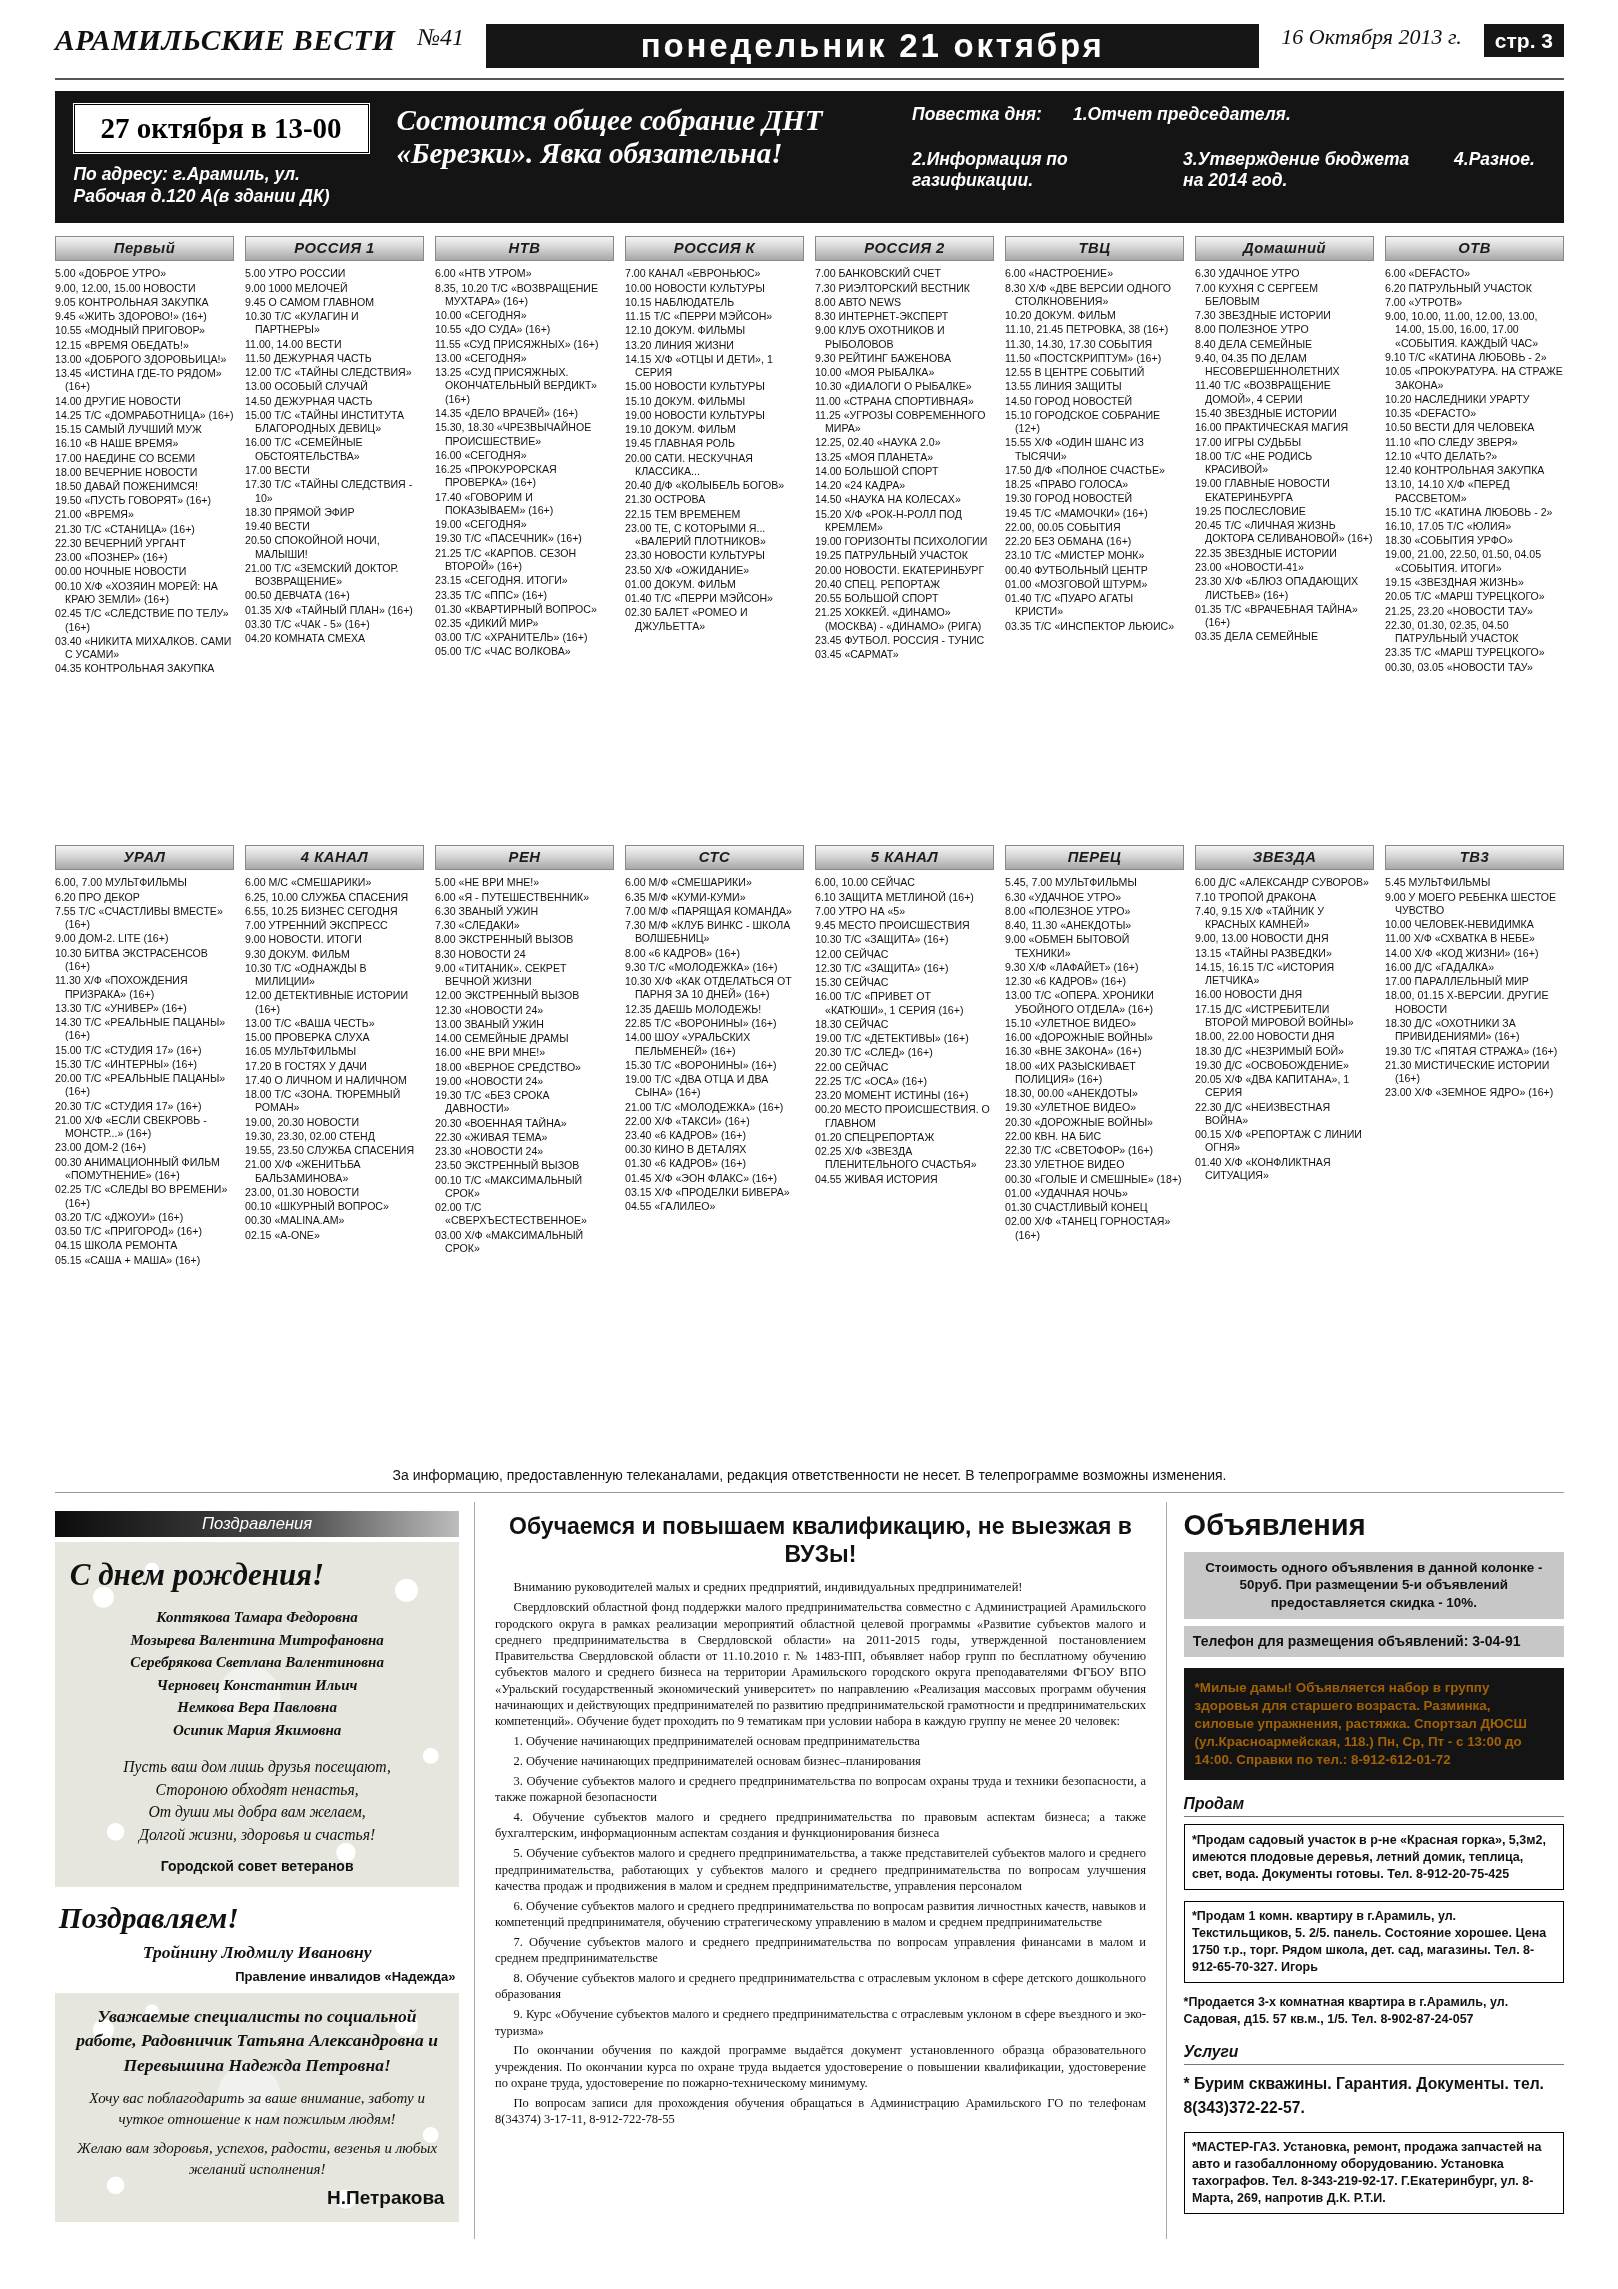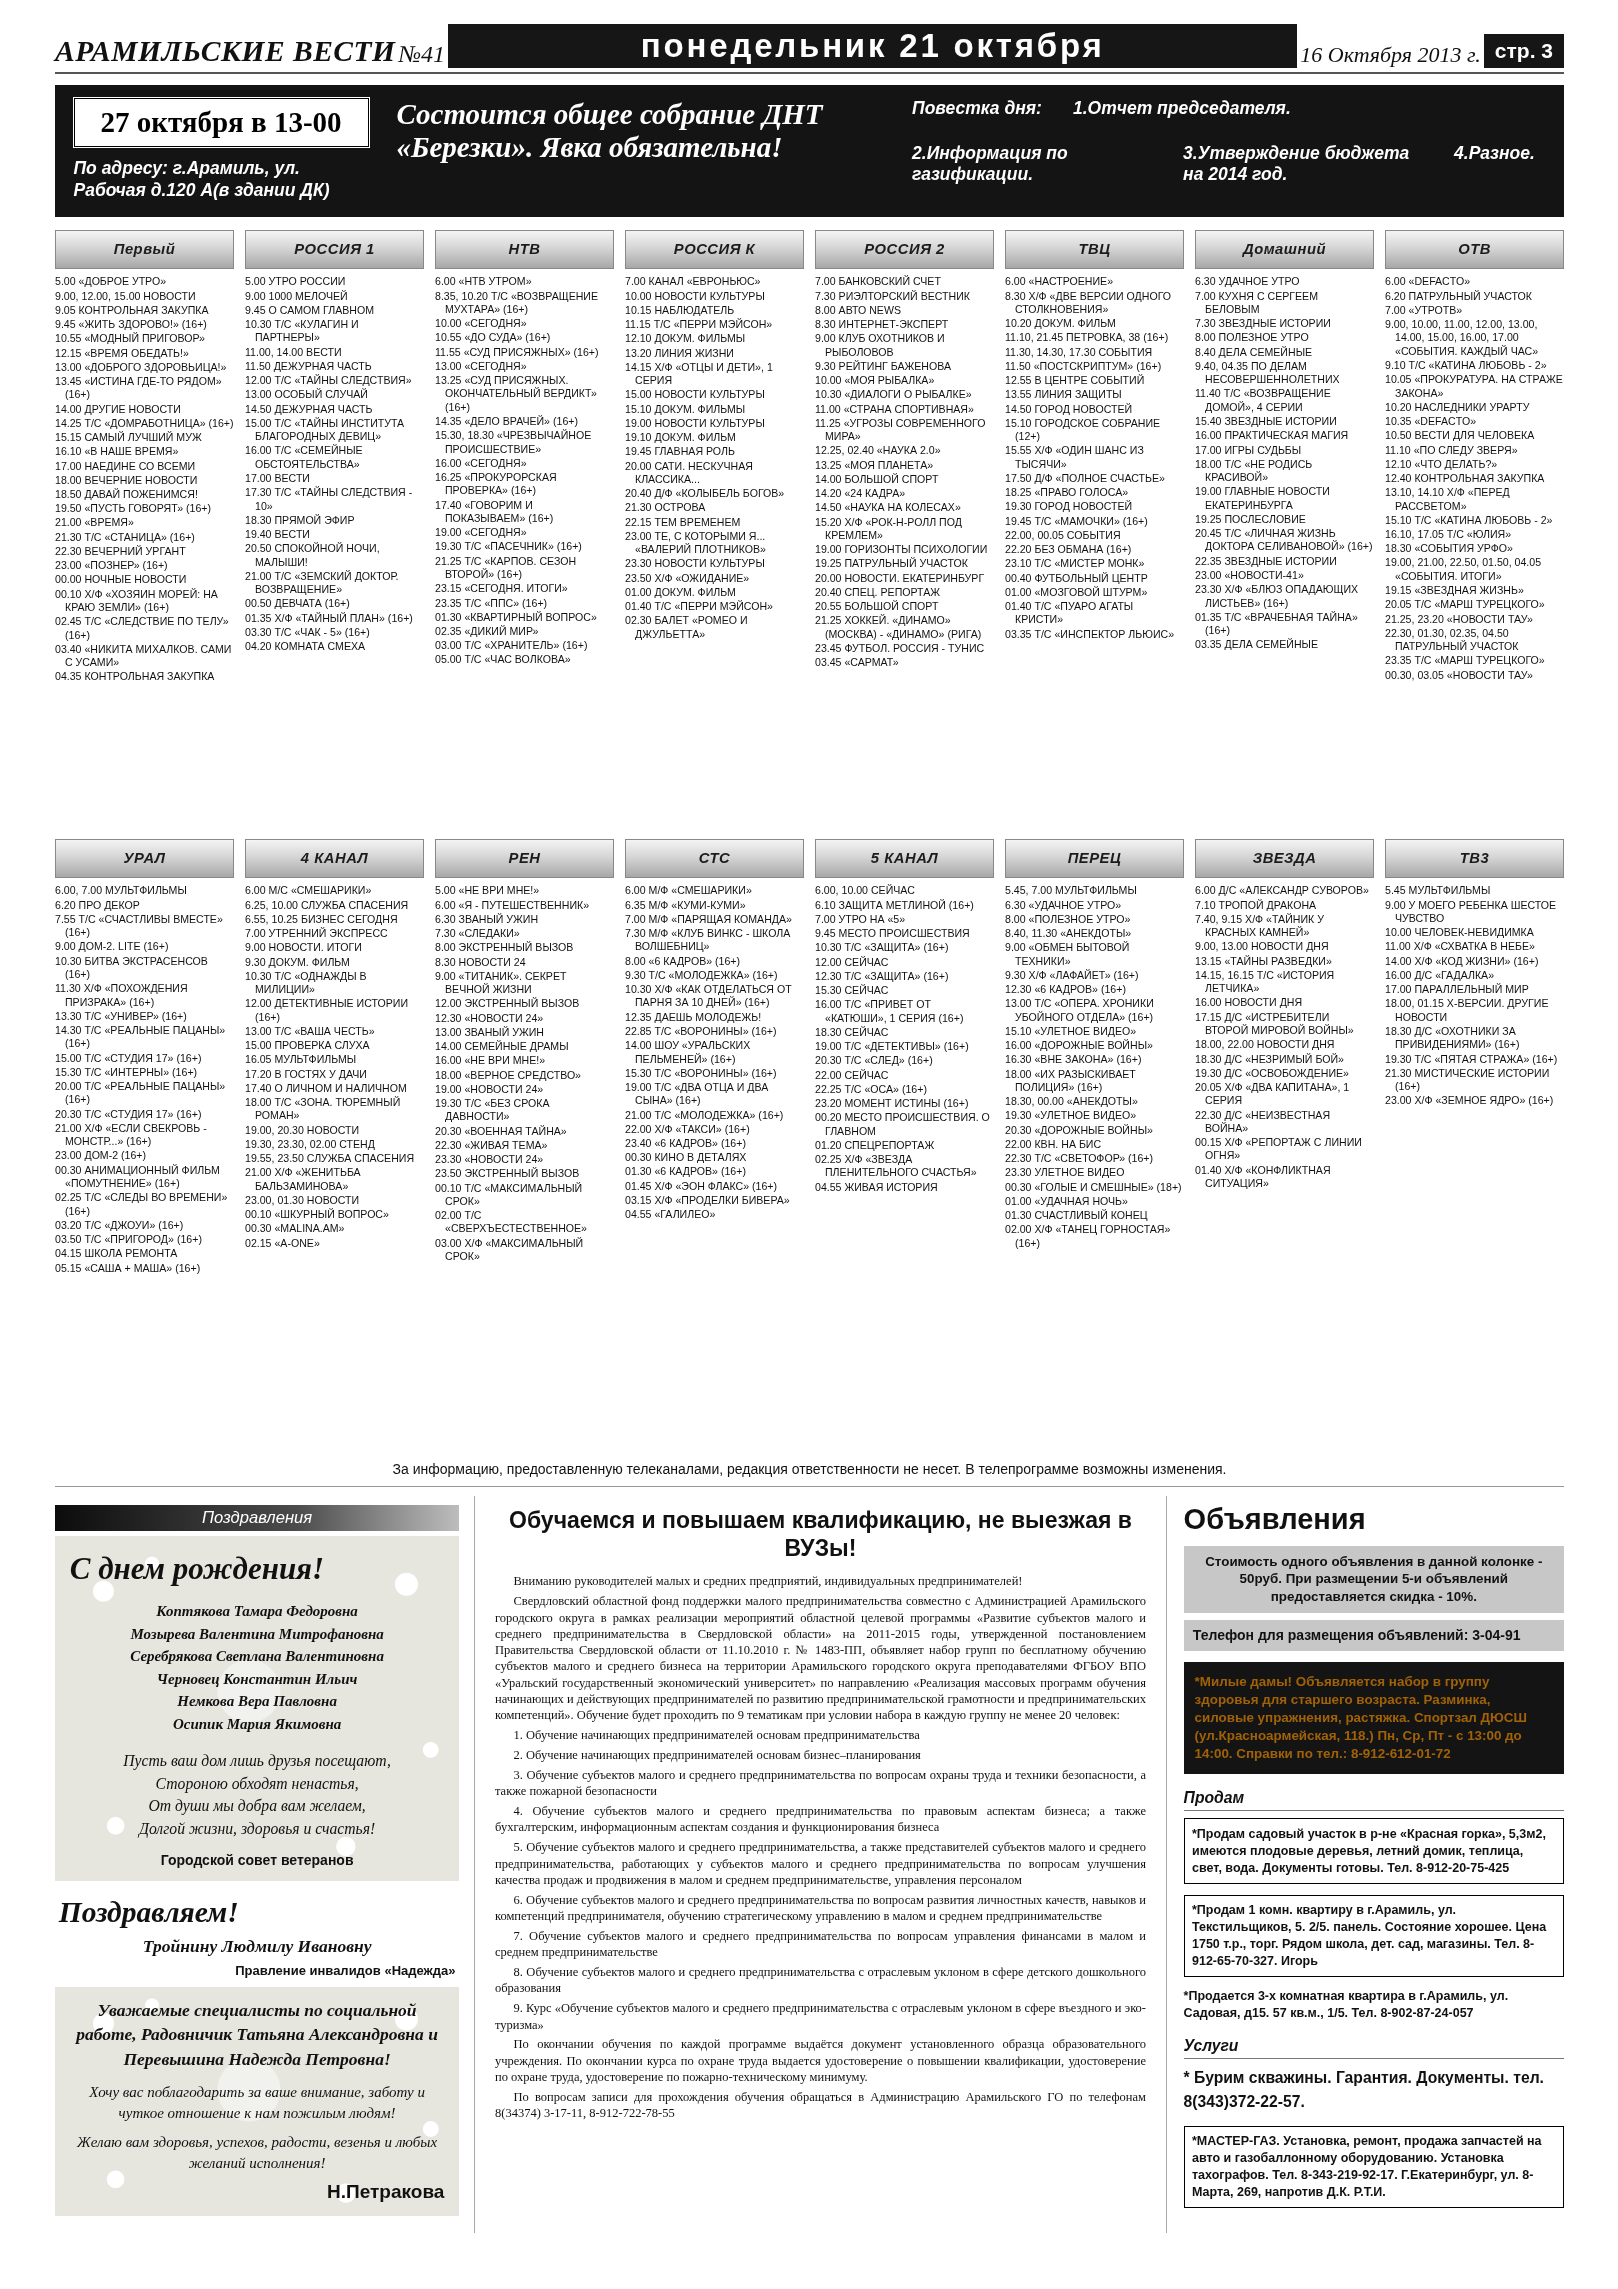--- a/index.html
+++ b/index.html
@@ -4,21 +4,21 @@
 <style>
   * { box-sizing: border-box; }
   html, body { margin: 0; padding: 0; }
   body {
     width: 1619px; min-height: 2290px; background: #f6f6f4; color: #111;
     font-family: "Liberation Sans", sans-serif;
   }
   .page { width: 1619px; min-height: 2290px; background: #ffffff; padding: 24px 55px 37px; }
 
   
-  .masthead-row { display: flex; align-items: flex-end; gap: 3px; border-bottom: 2.8px double #555; padding-bottom: 4px; }
+  .masthead-row { display: flex; align-items: flex-start; gap: 22px; border-bottom: 2.8px double #555; padding-bottom: 10px; }
   .masthead { font-family: "Liberation Serif", serif; font-weight: bold; font-style: italic; font-size: 29.5px; letter-spacing: 0.5px; white-space: nowrap; }
   .issue-no { font-family: "Liberation Serif", serif; font-style: italic; font-size: 24px; white-space: nowrap; }
   .day-banner { flex: 1; background: #161616; color: #fff; font-weight: bold; font-size: 33px; letter-spacing: 2.8px; text-align: center; padding: 2.8px 9.2px; }
   .edition-date { font-family: "Liberation Serif", serif; font-style: italic; font-size: 22px; white-space: nowrap; }
   .page-no { background: #161616; color: #fff; font-weight: bold; font-size: 21px; padding: 4.6px 11px; white-space: nowrap; }
 
   
   .announcement { background: #141414; color: #fff; margin-top: 11px; padding: 13px 18.5px 14.8px; display: flex; gap: 28px; }
   .ann-left { width: 295px; flex: 0 0 auto; display: flex; flex-direction: column; gap: 9.2px; }
   .ann-time { background: #fff; color: #000; border: 1.8px solid #000; outline: 1.8px solid #fff;
@@ -28,21 +28,21 @@
   .ann-right { flex: 1; display: flex; flex-direction: row; gap: 13px; }
   .ann-title { font-family: "Liberation Serif", serif; font-weight: bold; font-style: italic; font-size: 29px; line-height: 1.15; }
   .ann-agenda { display: flex; flex-wrap: wrap; gap: 7.4px 31px; font-size: 17.5px; font-weight: bold; font-style: italic; }
   .agenda-label { white-space: nowrap; }
   .agenda-item { max-width: 240px; line-height: 1.2; }
 
   
   .tv-grid { display: grid; grid-template-columns: repeat(8, 1fr); column-gap: 11px; margin-top: 13px;
              grid-auto-rows: minmax(609px, auto); }
   .channel-block { padding-bottom: 13px; min-width: 0; }
-  .ch-header { height: 39px; margin-bottom: 6.5px; border: 0.9px solid #888;
+  .ch-header { height: 25px; margin-bottom: 6.5px; border: 0.9px solid #888;
                background: linear-gradient(180deg, #f4f4f4 0%, #d6d6d6 45%, #a7a7a7 100%);
                display: flex; align-items: center; justify-content: center; }
   .ch-name { font-weight: bold; font-style: italic; font-size: 14.8px; letter-spacing: 0.5px; color: #1c1c1c; }
   .prog { font-size: 10.6px; line-height: 1.26; padding-left: 10px; text-indent: -10px; margin-bottom: 0.9px; }
 
   .tv-disclaimer { text-align: center; font-size: 14px; margin: 5.5px 0 9.2px; padding: 7.4px 0 9.2px; border-bottom: 0.9px solid #999; }
 
   
   .bottom { display: grid; grid-template-columns: 420px 1fr 397px; min-height: 498px; }
   .col-greetings { padding: 9.2px 14.8px 9.2px 0; border-right: 0.9px solid #aaa; }

